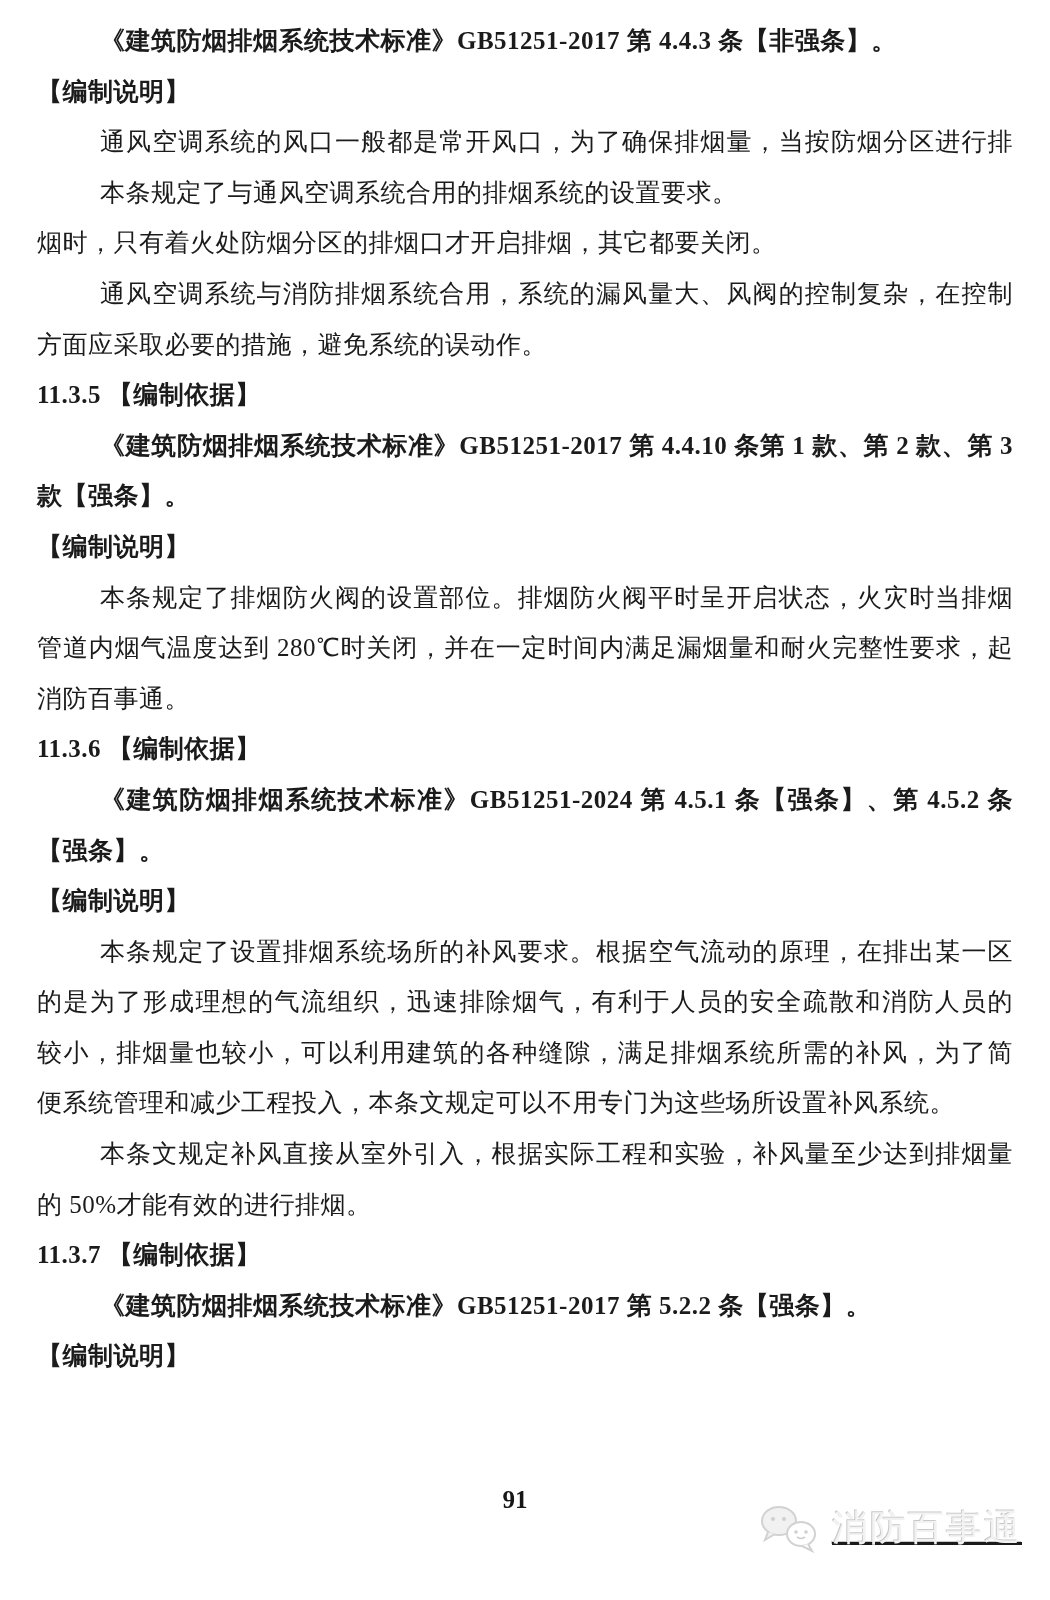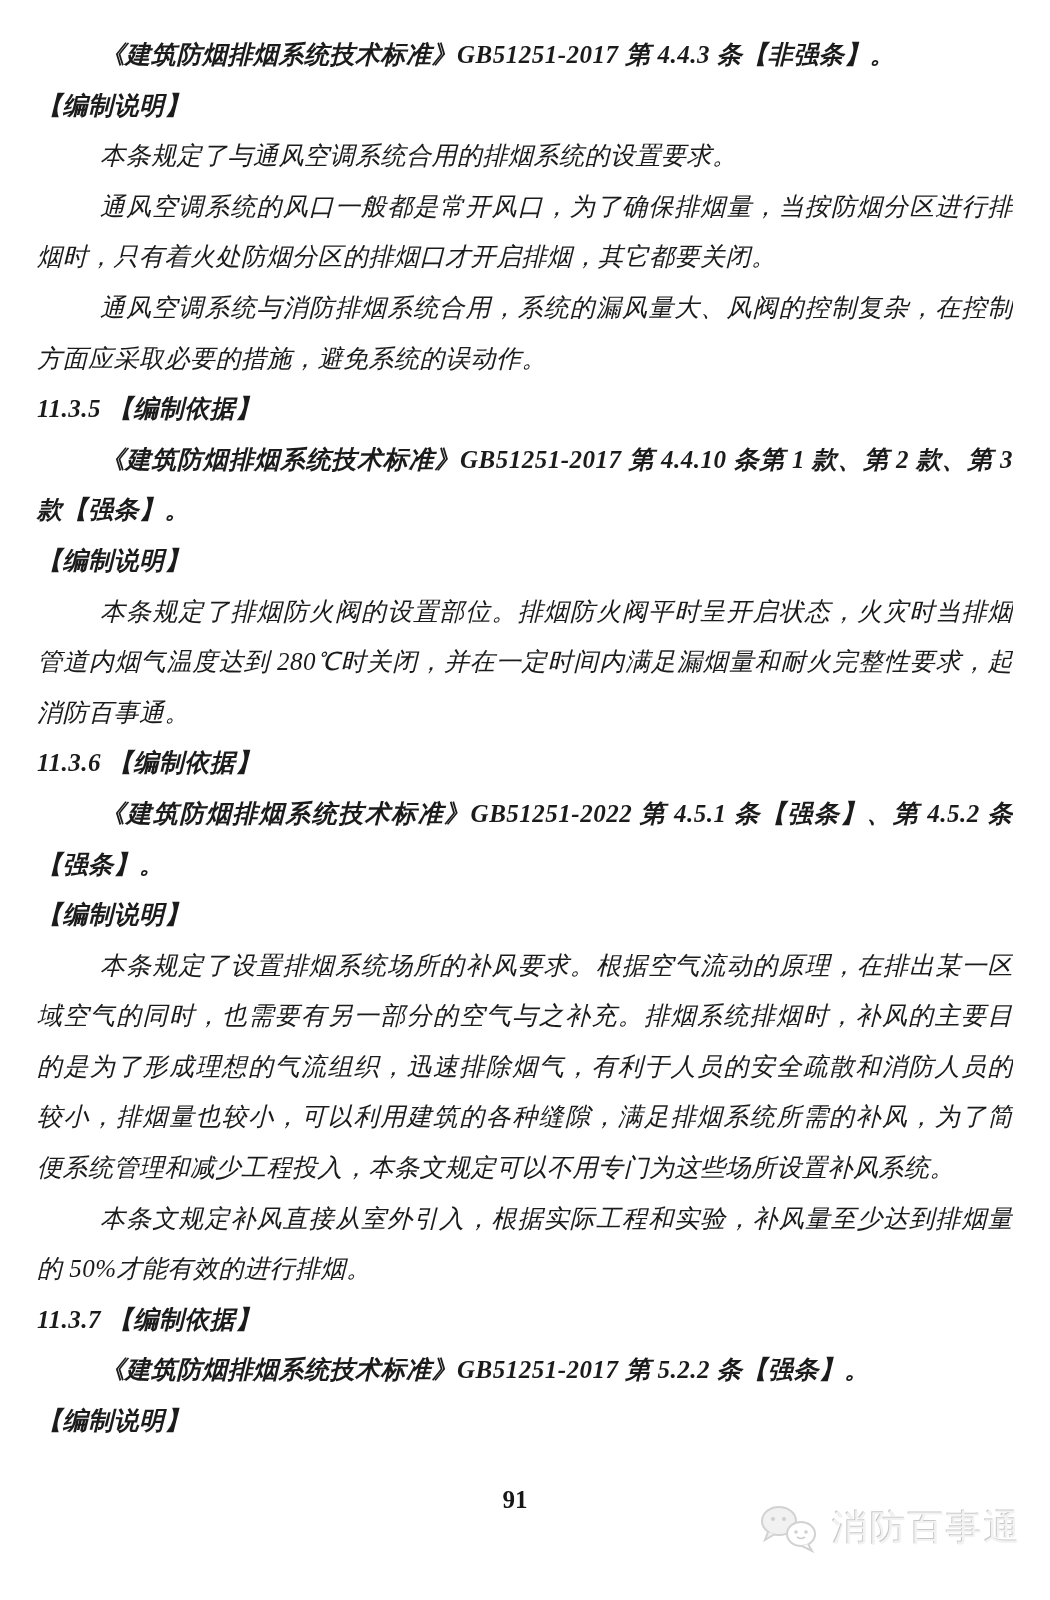--- a/index.html
+++ b/index.html
@@ -12,23 +12,22 @@
     width: 1050px;
     height: 1600px;
     background: #ffffff;
     overflow: hidden;
     font-family: "Liberation Serif", serif;
     color: #1b1b1b;
   }
   .doc {
     position: absolute;
     left: 37px;
-    top: 30px;
+    top: 16px;
     width: 976px;
-    font-style: italic;
   }
   .line {
     font-size: 25px;
     line-height: 50.6px;
     height: 50.6px;
     white-space: nowrap;
     letter-spacing: 0.5px;
   }
   .line.bold {
     font-weight: 700;
@@ -54,58 +53,58 @@
     color: #161616;
   }
   .watermark {
     position: absolute;
     right: 28px;
     top: 1502px;
     display: flex;
     align-items: center;
     gap: 10px;
     user-select: none;
+    text-decoration: underline;
   }
   .watermark .wm-text {
     font-size: 36px;
     letter-spacing: 2px;
     color: #f2f2f2;
     text-shadow: -1px -1px 0 #c9c9c9, 1px 1px 0 #ffffff;
     font-family: "Liberation Sans", sans-serif;
   }
   .watermark svg {
     display: block;
   }
 </style>
 </head>
 <body>
 
 <div class="page">
 
   <div class="doc">
       <div class="line bold indent">《建筑防烟排烟系统技术标准》GB51251-2017 第 4.4.3 条【非强条】。</div>
       <div class="line bold">【编制说明】</div>
+      <div class="line indent justify">通风空调系统的风口一般都是常开风口，为了确保排烟量，当按防烟分区进行排</div>
       <div class="line indent">本条规定了与通风空调系统合用的排烟系统的设置要求。</div>
-      <div class="line indent justify">通风空调系统的风口一般都是常开风口，为了确保排烟量，当按防烟分区进行排</div>
       <div class="line">烟时，只有着火处防烟分区的排烟口才开启排烟，其它都要关闭。</div>
       <div class="line indent justify">通风空调系统与消防排烟系统合用，系统的漏风量大、风阀的控制复杂，在控制</div>
       <div class="line">方面应采取必要的措施，避免系统的误动作。</div>
       <div class="line bold">11.3.5 【编制依据】</div>
       <div class="line bold indent justify">《建筑防烟排烟系统技术标准》GB51251-2017 第 4.4.10 条第 1 款、第 2 款、第 3</div>
       <div class="line bold">款【强条】。</div>
       <div class="line bold">【编制说明】</div>
       <div class="line indent justify">本条规定了排烟防火阀的设置部位。排烟防火阀平时呈开启状态，火灾时当排烟</div>
       <div class="line justify">管道内烟气温度达到 280℃时关闭，并在一定时间内满足漏烟量和耐火完整性要求，起</div>
       <div class="line">消防百事通。</div>
       <div class="line bold">11.3.6 【编制依据】</div>
-      <div class="line bold indent justify">《建筑防烟排烟系统技术标准》GB51251-2022 第 4.5.1 条【强条】、第 4.5.2 条</div>
+      <div class="line bold indent justify">《建筑防烟排烟系统技术标准》GB51251-2024 第 4.5.1 条【强条】、第 4.5.2 条</div>
       <div class="line bold">【强条】。</div>
       <div class="line bold">【编制说明】</div>
       <div class="line indent justify">本条规定了设置排烟系统场所的补风要求。根据空气流动的原理，在排出某一区</div>
-      <div class="line justify">域空气的同时，也需要有另一部分的空气与之补充。排烟系统排烟时，补风的主要目</div>
       <div class="line justify">的是为了形成理想的气流组织，迅速排除烟气，有利于人员的安全疏散和消防人员的</div>
       <div class="line justify">较小，排烟量也较小，可以利用建筑的各种缝隙，满足排烟系统所需的补风，为了简</div>
       <div class="line">便系统管理和减少工程投入，本条文规定可以不用专门为这些场所设置补风系统。</div>
       <div class="line indent justify">本条文规定补风直接从室外引入，根据实际工程和实验，补风量至少达到排烟量</div>
       <div class="line">的 50%才能有效的进行排烟。</div>
       <div class="line bold">11.3.7 【编制依据】</div>
       <div class="line bold indent">《建筑防烟排烟系统技术标准》GB51251-2017 第 5.2.2 条【强条】。</div>
       <div class="line bold">【编制说明】</div>
     </div>
 

